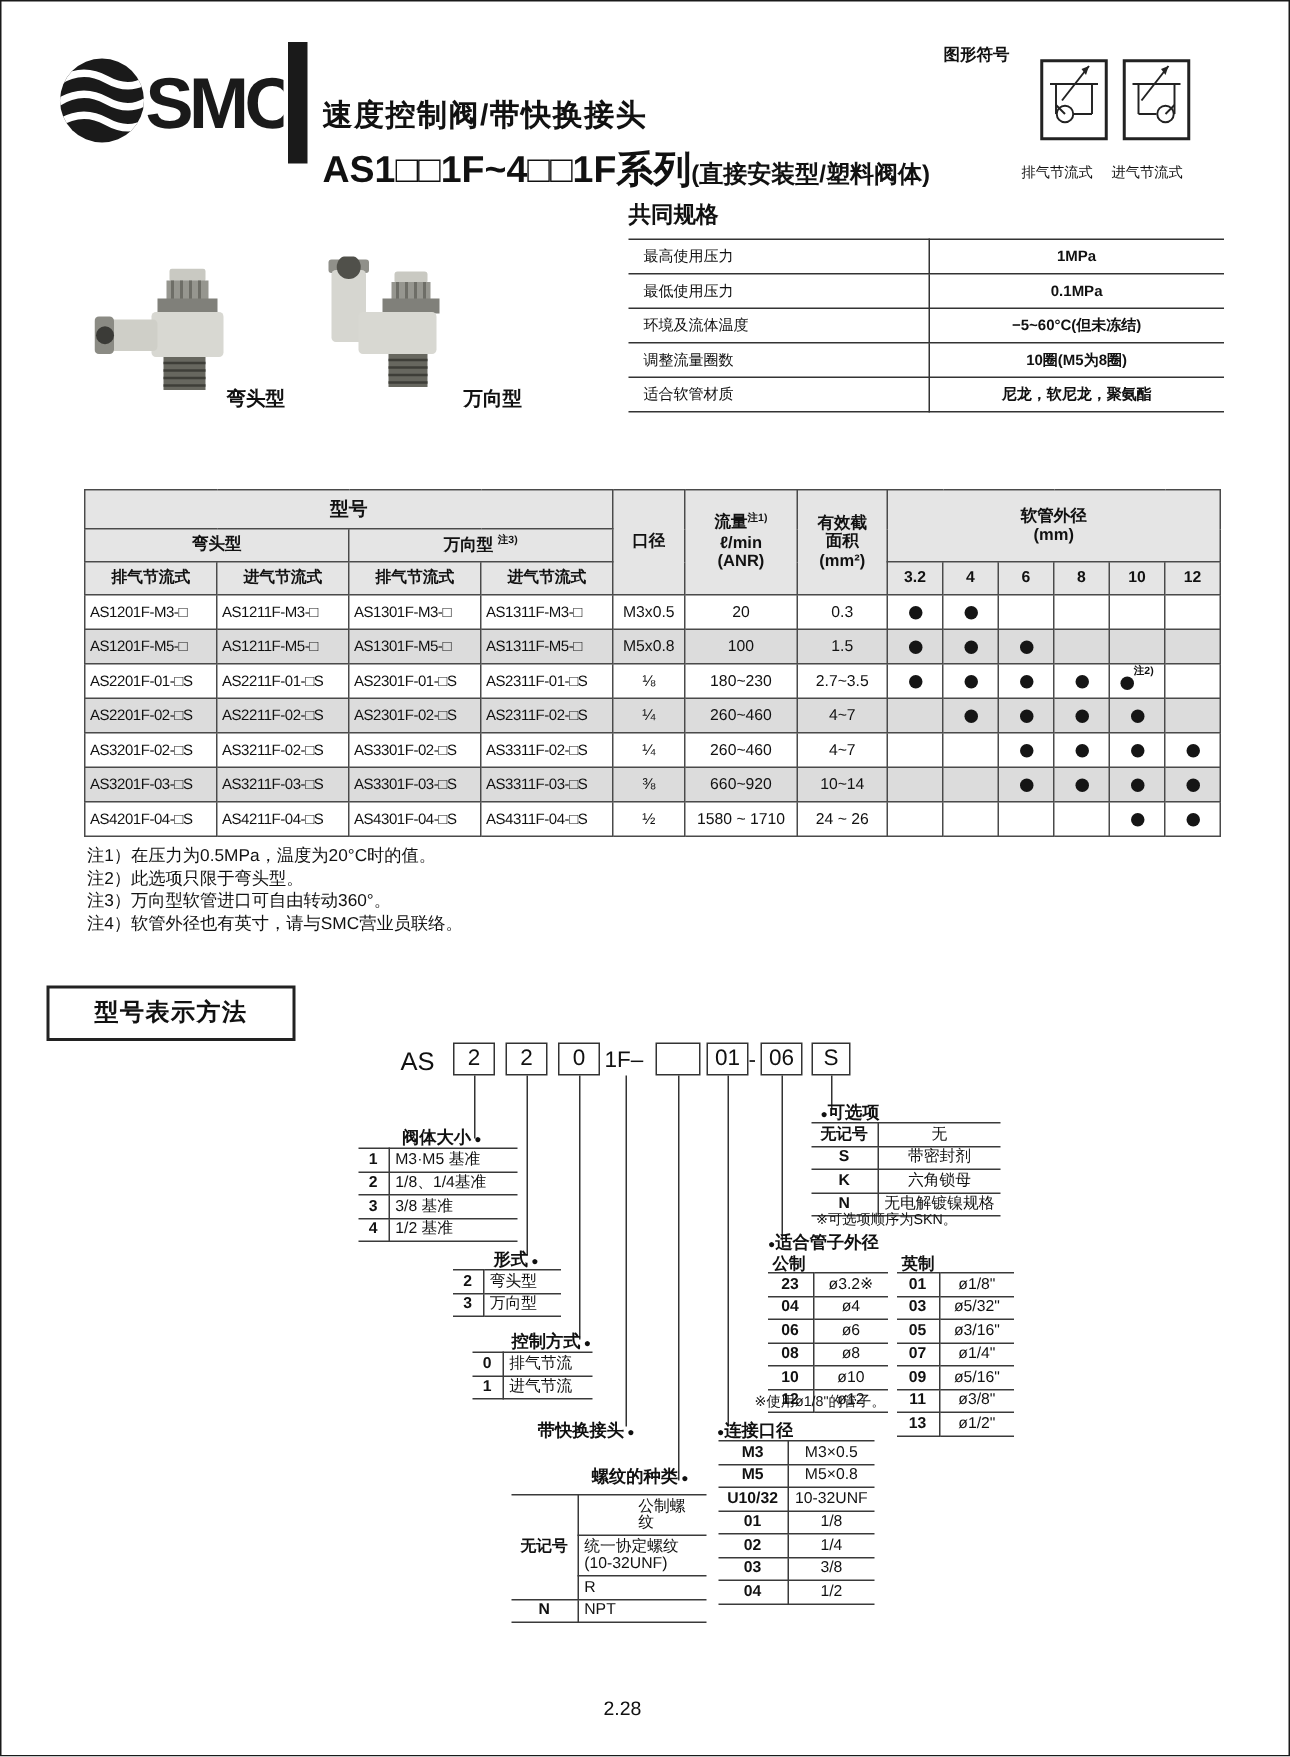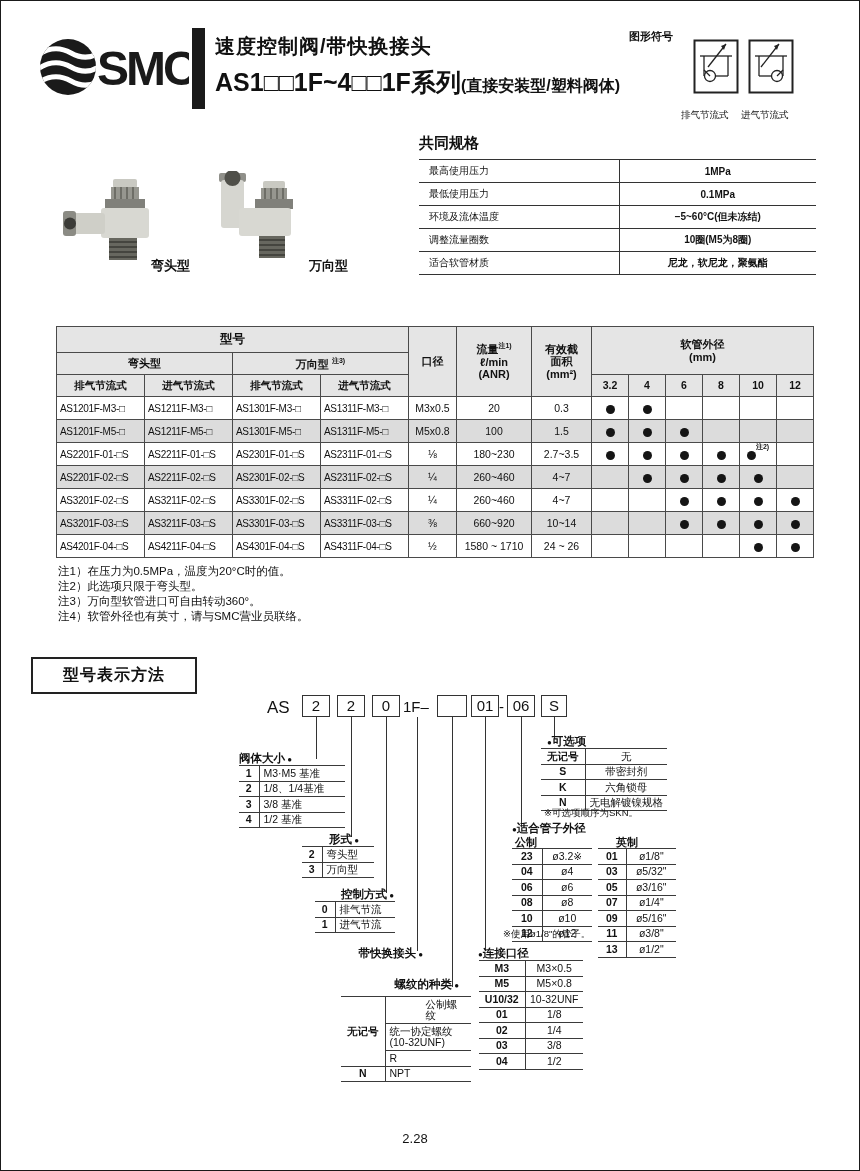--- a/index.html
+++ b/index.html
@@ -4,21 +4,21 @@
 <style>
   * { margin:0; padding:0; box-sizing:border-box; }
   html,body { background:#fff; }
   body { font-family:"Liberation Sans","DejaVu Sans",sans-serif; color:#111; }
   .page { position:relative; width:860px; height:1171px; background:#fff; border:1px solid #1a1a1a; overflow:hidden; }
 
   
   .logo { position:absolute; left:36px; top:22px; }
   .hdr-bar { position:absolute; left:191px; top:27px; width:13px; height:81px; background:#1a1a1a; }
   .titles { position:absolute; left:214px; top:32px; }
-  .title1 { font-size:20px; font-weight:bold; letter-spacing:1px; }
+  .title1 { font-size:20px; font-weight:bold; letter-spacing:1px;margin-top:30px; }
   .title2 { margin-top:6px; font-size:25px; font-weight:bold; white-space:nowrap; }
   .title2 .sub { font-size:16px; }
   .symbols { position:absolute; left:628px; top:28px; width:210px; }
   .symbols-label { font-size:11px; font-weight:bold; }
   .sym-row { position:absolute; left:64px; top:10px; display:flex; gap:9px; }
   .sym-cap { position:absolute; top:80px; font-size:9.5px; white-space:nowrap; }
   .sym-cap.c1 { left:52px; } .sym-cap.c2 { left:112px; }
 
   
   .product-cap { position:absolute; font-size:13px; font-weight:bold; }
@@ -392,21 +392,21 @@
 
     <div class="vline" style="left:315px;top:66px;height:42px"></div>
     <div class="vline" style="left:350px;top:66px;height:120px"></div>
     <div class="vline" style="left:385px;top:66px;height:176px"></div>
     <div class="vline" style="left:416px;top:66px;height:234px"></div>
     <div class="vline" style="left:451px;top:66px;height:270px"></div>
     <div class="vline" style="left:484px;top:66px;height:234px"></div>
     <div class="vline" style="left:520px;top:66px;height:110px"></div>
     <div class="vline" style="left:553px;top:66px;height:22px"></div>
 
-    <div class="d-label tail" style="left:238px;top:100px;width:82px;">阀体大小</div>
+    <div class="d-label tail" style="left:238px;top:100px;width:82px;text-align:right">阀体大小</div>
     <table class="kv" style="left:238px;top:114px">
         <tbody>
           <tr>
             <td class="k" style="width: 20px;">1</td>
             <td class="v" style="width: 86px;">M3·M5 基准</td>
           </tr>
           <tr>
             <td class="k" style="width: 20px;">2</td>
             <td class="v" style="width: 86px;">1/8、1/4基准</td>
           </tr>
@@ -500,21 +500,21 @@
           </tr>
           <tr>
             <td class="k" style="width: 46px;">04</td>
             <td class="v" style="width: 58px;">1/2</td>
           </tr>
         </tbody>
       </table>
 
     <div class="d-label head" style="left:511px;top:170px">适合管子外径</div>
     <div class="d-sublabel" style="left:514px;top:184px">公制</div>
-    <div class="d-sublabel" style="left:615px;top:184px">英制</div>
+    <div class="d-sublabel" style="left:600px;top:184px">英制</div>
     <table class="kv center" style="left:511px;top:197px">
         <tbody>
           <tr>
             <td class="k" style="width: 30px;">23</td>
             <td class="v" style="width: 50px;">ø3.2※</td>
           </tr>
           <tr>
             <td class="k" style="width: 30px;">04</td>
             <td class="v" style="width: 50px;">ø4</td>
           </tr>

